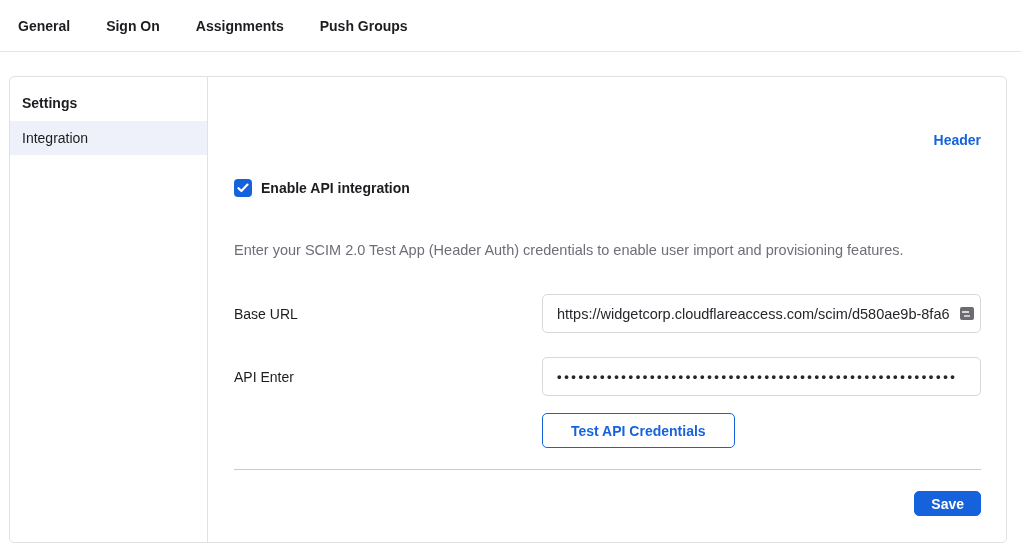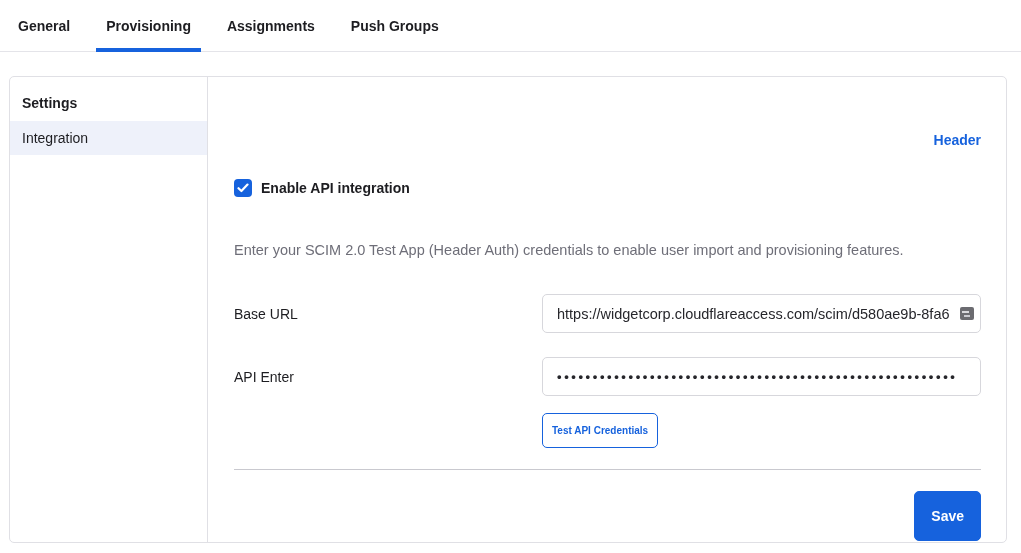--- a/index.html
+++ b/index.html
@@ -169,62 +169,62 @@
     content: "";
     position: absolute;
     left: 4px; top: 8px;
     width: 6px; height: 2px;
     background: #c9c9cf;
   }
 
   .test-btn-row { margin-top: 17px; margin-left: 308px; }
   .test-btn {
     height: 35px;
-    padding: 0 9px;
+    padding: 0 28px;
     background: #ffffff;
     border: 1px solid #1662dd;
     border-radius: 5px;
     color: #1662dd;
-    font-size: 10px;
+    font-size: 14px;
     font-weight: 700;
     font-family: "Liberation Sans", "DejaVu Sans", sans-serif;
     cursor: pointer;
   }
 
   .divider {
     margin-top: 21px;
     border: none;
     border-top: 1px solid #c9c9cf;
     height: 0;
   }
 
   .save-row {
     display: flex;
     justify-content: flex-end;
     margin-top: 21px;
   }
   .save-btn {
-    height: 50px;
+    height: 25px;
     padding: 0 16px;
     background: #1662dd;
     border: 1px solid #1662dd;
     border-radius: 5px;
     color: #ffffff;
     font-size: 14px;
     font-weight: 700;
     font-family: "Liberation Sans", "DejaVu Sans", sans-serif;
     cursor: pointer;
   }
 </style>
 </head>
 <body>
 
 <nav class="tabbar">
   <div class="tab">General</div>
-  <div class="tab active">Provisioning</div>
+  <div class="tab">Sign On</div>
   <div class="tab">Assignments</div>
   <div class="tab">Push Groups</div>
 </nav>
 
 <section class="panel">
 
   <aside class="sidebar">
     <div class="sidebar-heading">Settings</div>
     <div class="sidebar-item selected">Integration</div>
   </aside>

